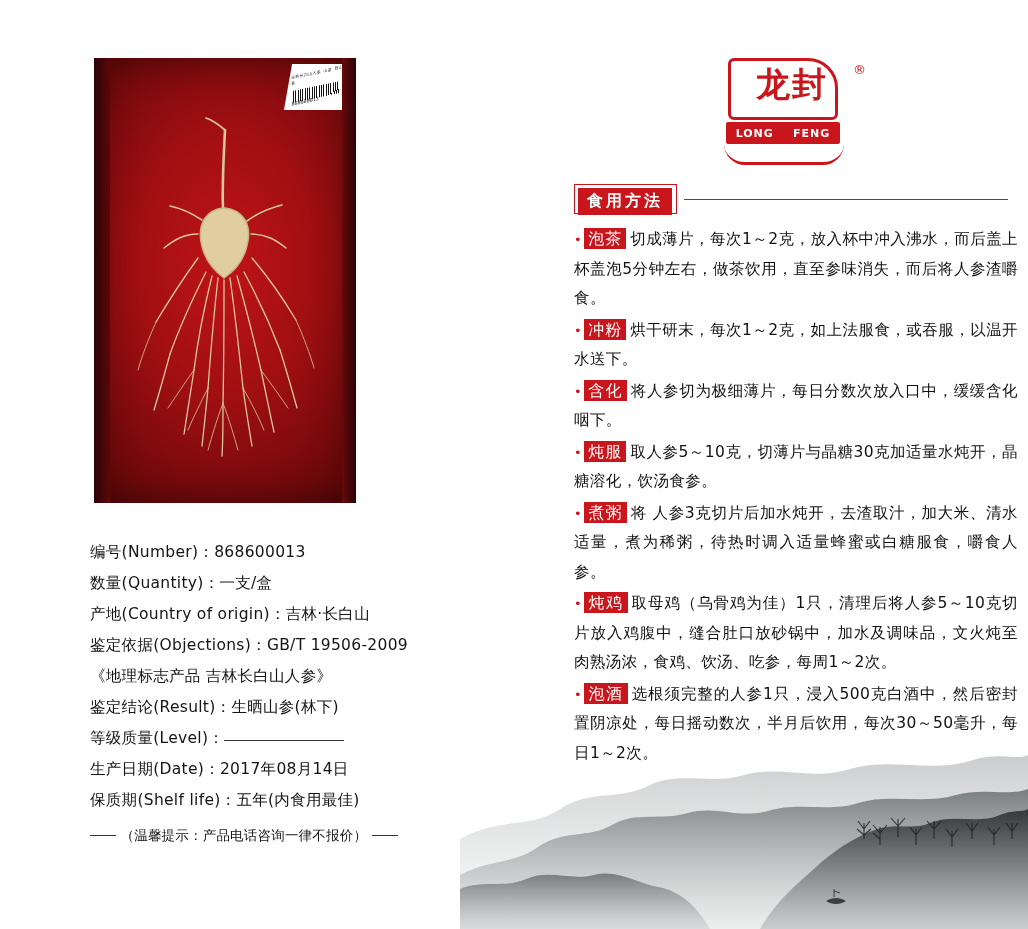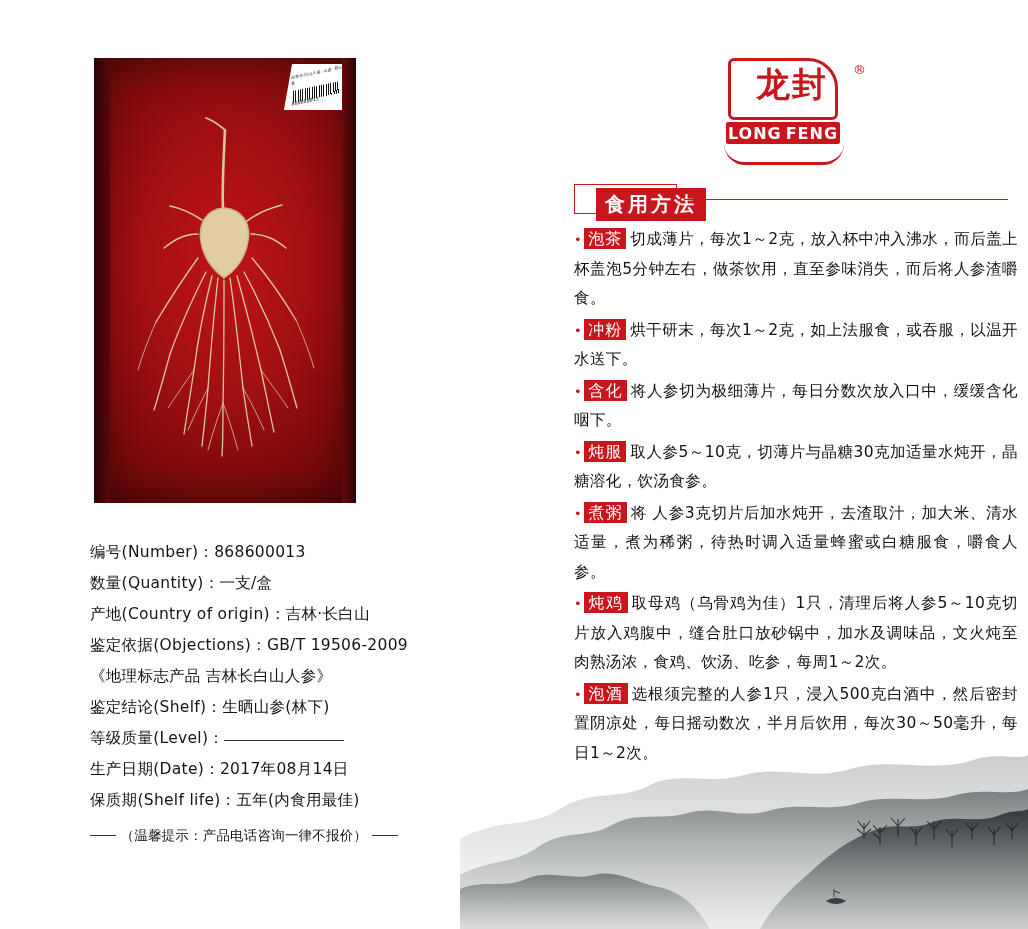--- a/index.html
+++ b/index.html
@@ -165,21 +165,21 @@
     left: 8px; top: 66px;
     width: 114px; height: 22px;
     background: #c9161d;
     border-radius: 2px;
   }
   #logo-en {
     position: absolute;
     left: 8px; top: 66px;
     width: 114px; height: 22px;
     color: #fff;
-    font-size: 16px;
+    font-size: 11px;
     font-weight: bold;
     letter-spacing: 1px;
     display: flex;
     align-items: center;
     justify-content: space-around;
     font-family: "DejaVu Sans", sans-serif;
   }
   #logo-swoosh {
     position: absolute;
     left: 6px; top: 88px;
@@ -192,26 +192,25 @@
   #section-header {
     position: absolute;
     left: 118px; top: 188px;
     width: 430px; height: 26px;
   }
   #section-title {
     position: absolute;
     left: 0; top: 0;
     background: #c9161d;
     color: #ffffff;
-    font-size: 20px;
+    font-size: 16px;
     font-weight: bold;
     padding: 3px 9px;
     letter-spacing: 3px;
     font-family: "DejaVu Sans", sans-serif;
-    margin-left: 18px;
   }
   #section-title-box {
     position: absolute;
     left: -4px; top: -4px;
     width: 103px; height: 30px;
     border: 1px solid #c9161d;
     box-sizing: border-box;
   }
   #section-rule {
     position: absolute;
@@ -326,21 +325,21 @@
     <div class="spec-row">
       <span>产地(Country of origin)：</span><span>吉林·长白山</span>
     </div>
     <div class="spec-row">
       <span>鉴定依据(Objections)：</span><span>GB/T 19506-2009</span>
     </div>
     <div class="spec-row">
       <span>《地理标志产品 吉林长白山人参》</span>
     </div>
     <div class="spec-row">
-      <span>鉴定结论(Shelf)：</span><span>生晒山参(林下)</span>
+      <span>鉴定结论(Result)：</span><span>生晒山参(林下)</span>
     </div>
     <div class="spec-row">
       <span>等级质量(Level)：</span><span class="spec-blank-line"></span>
     </div>
     <div class="spec-row">
       <span>生产日期(Date)：</span><span>2017年08月14日</span>
     </div>
     <div class="spec-row">
       <span>保质期(Shelf life)：</span><span>五年(内食用最佳)</span>
     </div>

